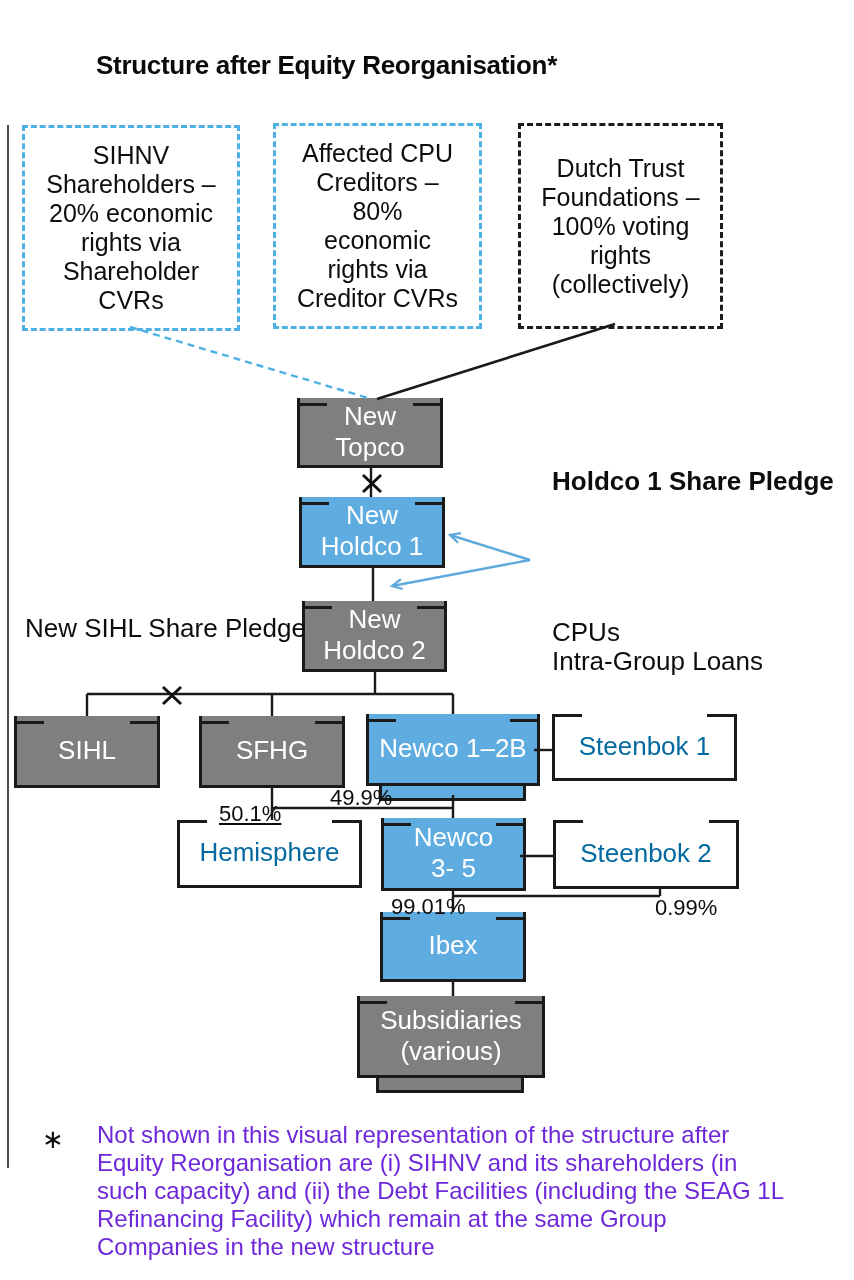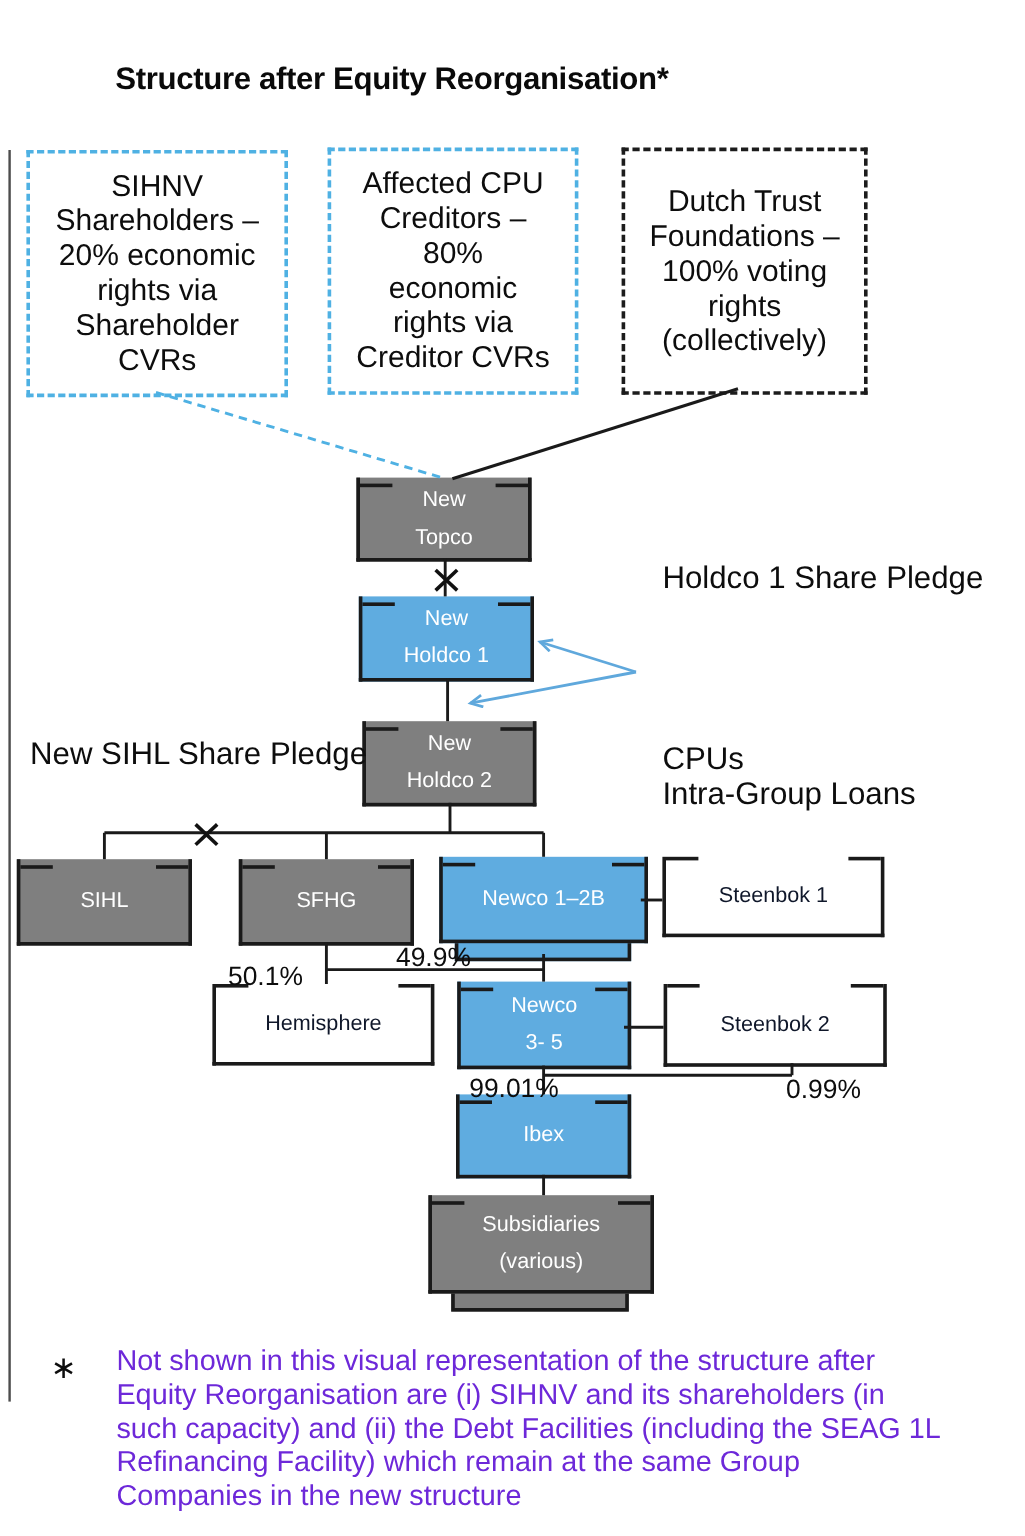--- a/index.html
+++ b/index.html
@@ -11,24 +11,24 @@
   .title{position:absolute;left:96px;top:50px;margin:0;font-size:26px;font-weight:bold;
          letter-spacing:-0.3px;color:#0a0a0a;white-space:nowrap;}
   
   .dashed-box{position:absolute;display:flex;align-items:center;justify-content:center;
               text-align:center;background:#fff;}
   .dashed-box.blue{border:3px dashed #4FB1E3;}
   .dashed-box.black{border:3px dashed #1c1c1c;}
   .dashed-text{white-space:pre-line;font-size:25px;line-height:29px;color:#0d0d0d;}
   
   .node{position:absolute;display:flex;align-items:center;justify-content:center;
-        text-align:center;white-space:pre-line;font-size:18px;line-height:31px;}
+        text-align:center;white-space:pre-line;font-size:26px;line-height:31px;}
   .node.gray{background:#7F7F7F;color:#fff;border:3px solid #1a1a1a;border-top:none;}
   .node.blue{background:#5FACE0;color:#fff;border:3px solid #1a1a1a;border-top:none;}
-  .node.white{background:#fff;color:#0f172a;border:3px solid #1a1a1a;border-top:none;}
+  .node.white{background:#fff;color:#0369a1;border:3px solid #1a1a1a;border-top:none;}
   .node::before,.node::after{content:"";position:absolute;width:27px;height:3px;background:#1a1a1a;top:5px;}
   .node::before{left:0;}
   .node::after{right:0;}
   .node.white::before,.node.white::after{top:0;}
   .shadow{position:absolute;border:3px solid #1a1a1a;}
   .shadow.blue{background:#5FACE0;}
   .shadow.gray{background:#7F7F7F;}
   .overlay{position:absolute;left:0;top:0;width:854px;height:1280px;pointer-events:none;}
   
   .ann{position:absolute;font-size:26px;color:#0d0d0d;white-space:nowrap;}
@@ -130,26 +130,26 @@
       <path d="M163,687 L181,704"></path>
         <path d="M181,687 L163,704"></path>
     </g>
 
     <g stroke="#5FA8DC" stroke-width="2.4" fill="none">
       <path d="M530,560 L450,535" marker-end="url(#ah)"></path>
       <path d="M530,560 L392,586" marker-end="url(#ah)"></path>
     </g>
   </svg>
 
-  <div class="ann z3" style="left:552px;top:466px;">Holdco 1 Share Pledge</div>
+  <div class="ann z3" style="left:552px;top:466px;font-weight:bold;">Holdco 1 Share Pledge</div>
   <div class="ann z3" style="left:552px;top:617px;">CPUs</div>
   <div class="ann z3" style="left:25px;top:613px;">New SIHL Share Pledge</div>
   <div class="ann z3" style="left:552px;top:646px;">Intra-Group Loans</div>
 
-  <div class="pct z3" style="left:190px;top:801px;">50.1%</div>
+  <div class="pct z3" style="left:219px;top:801px;text-decoration:underline;">50.1%</div>
   <div class="pct z3" style="left:330px;top:785px;">49.9%</div>
   <div class="pct z3" style="left:391px;top:894px;">99.01%</div>
   <div class="pct z3" style="left:655px;top:895px;">0.99%</div>
 
   <div class="footnote-marker">∗</div>
   <div class="footnote-text">Not shown in this visual representation of the structure after
 Equity Reorganisation are (i) SIHNV and its shareholders (in
 such capacity) and (ii) the Debt Facilities (including the SEAG 1L
 Refinancing Facility) which remain at the same Group
 Companies in the new structure</div>

